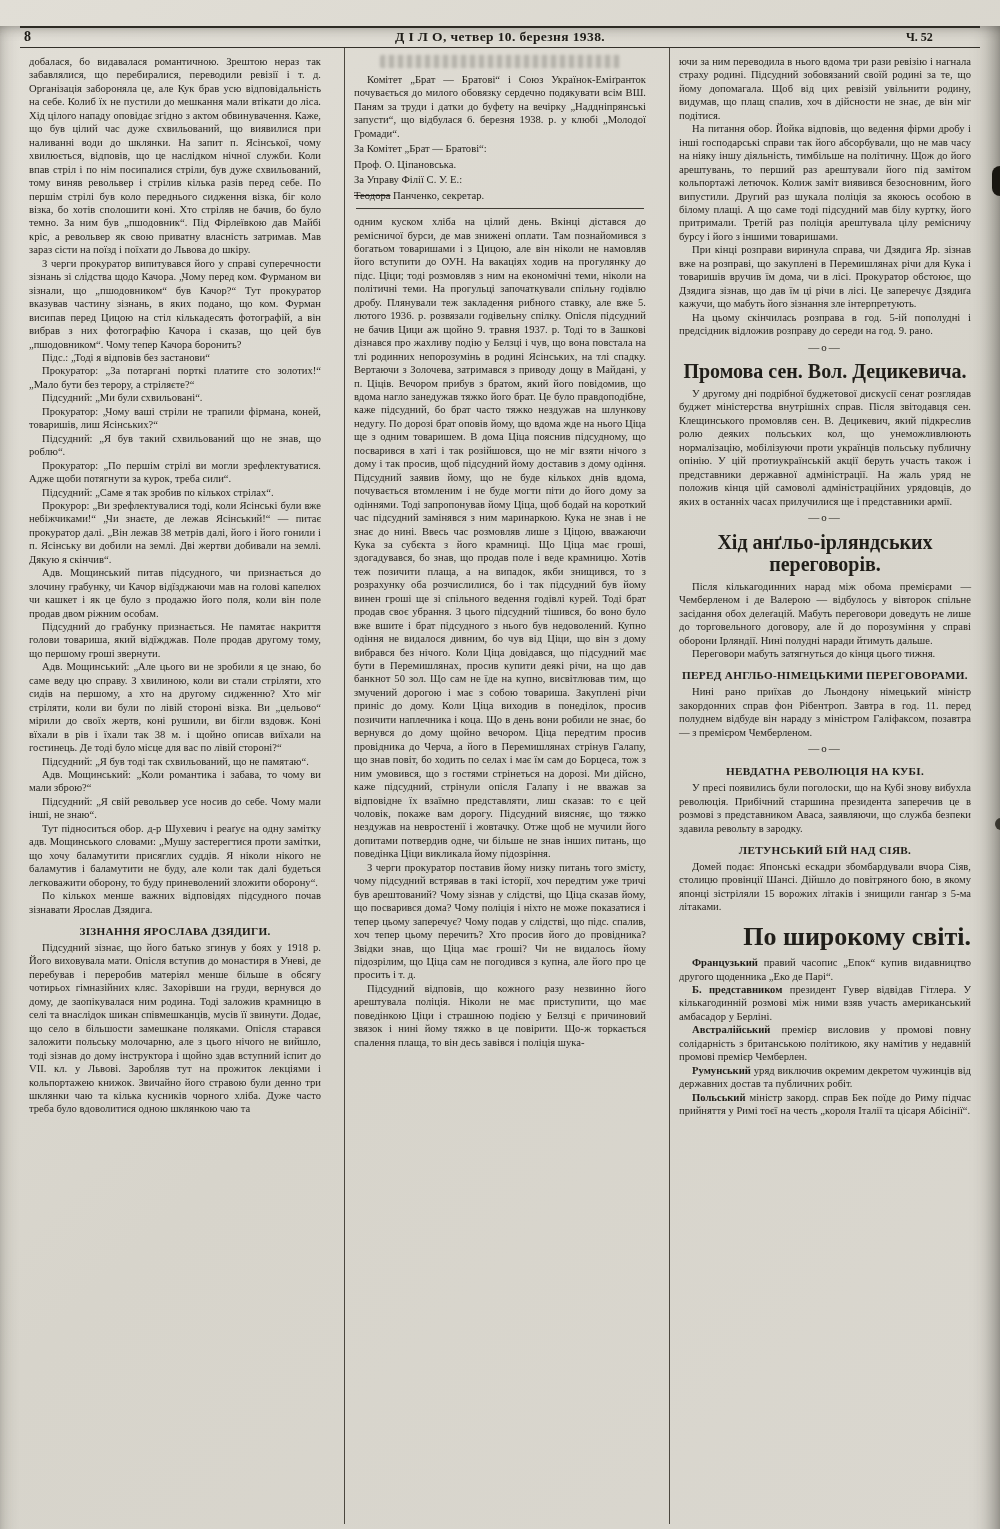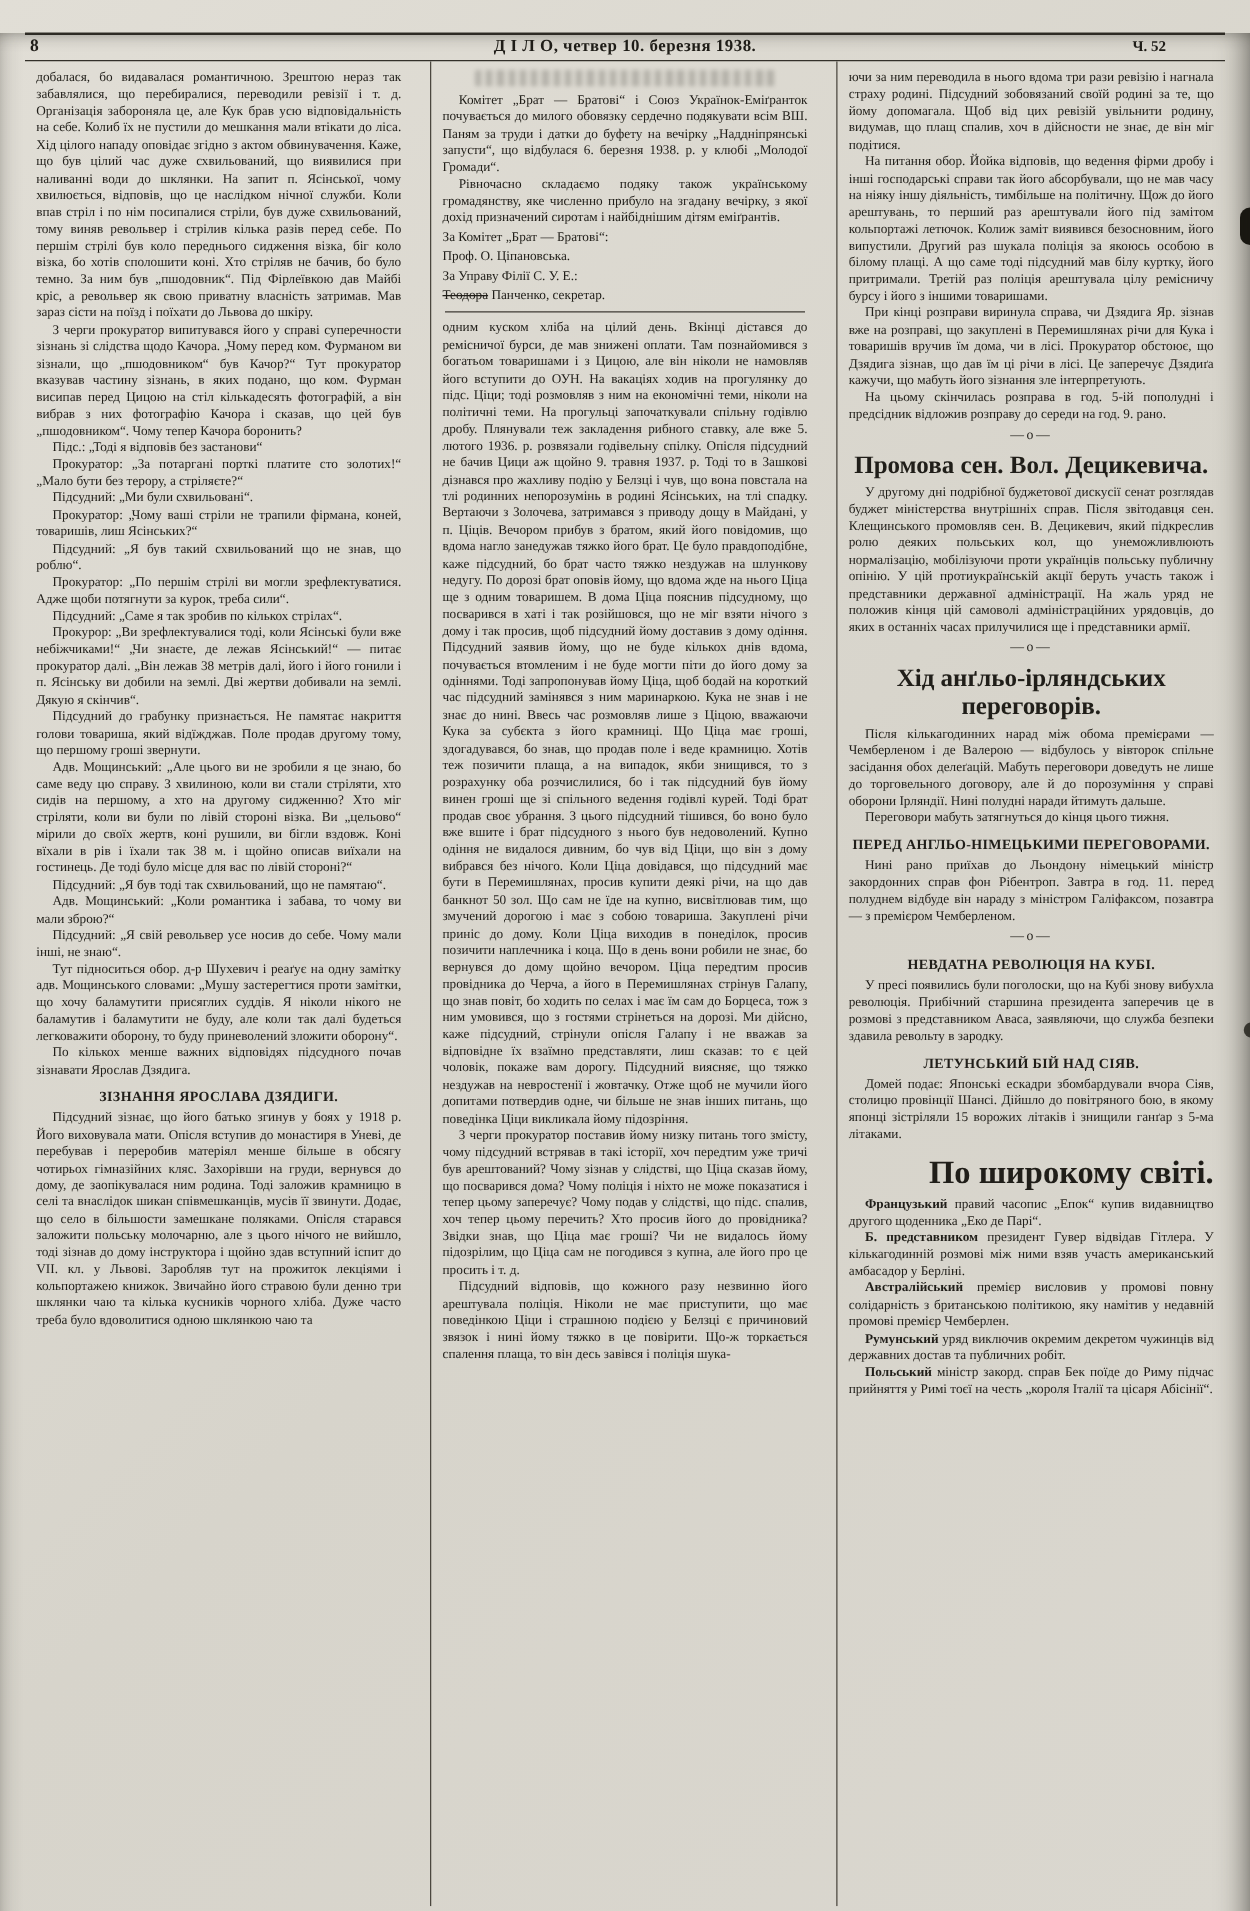--- a/index.html
+++ b/index.html
@@ -59,34 +59,34 @@
         <p class="bp noind">добалася, бо видавалася романтичною. Зрештою нераз так забавлялися, що перебиралися, переводили ревізії і т. д. Організація забороняла це, але Кук брав усю відповідальність на себе. Колиб їх не пустили до мешкання мали втікати до ліса. Хід цілого нападу оповідає згідно з актом обвинувачення. Каже, що був цілий час дуже схвильований, що виявилися при наливанні води до шклянки. На запит п. Ясінської, чому хвилюється, відповів, що це наслідком нічної служби. Коли впав стріл і по нім посипалися стріли, був дуже схвильований, тому виняв револьвер і стрілив кілька разів перед себе. По першім стрілі був коло переднього сидження візка, біг коло візка, бо хотів сполошити коні. Хто стріляв не бачив, бо було темно. За ним був „пшодовник“. Під Фірлеївкою дав Майбі кріс, а револьвер як свою приватну власність затримав. Мав зараз сісти на поїзд і поїхати до Львова до шкіру.</p>
         <p class="bp">З черги прокуратор випитувався його у справі суперечности зізнань зі слідства щодо Качора. „Чому перед ком. Фурманом ви зізнали, що „пшодовником“ був Качор?“ Тут прокуратор вказував частину зізнань, в яких подано, що ком. Фурман висипав перед Цицою на стіл кількадесять фотографій, а він вибрав з них фотографію Качора і сказав, що цей був „пшодовником“. Чому тепер Качора боронить?</p>
         <p class="bp">Підс.: „Тоді я відповів без застанови“</p>
         <p class="bp">Прокуратор: „За потаргані порткі платите сто золотих!“ „Мало бути без терору, а стріляєте?“</p>
         <p class="bp">Підсудний: „Ми були схвильовані“.</p>
         <p class="bp">Прокуратор: „Чому ваші стріли не трапили фірмана, коней, товаришів, лиш Ясінських?“</p>
         <p class="bp">Підсудний: „Я був такий схвильований що не знав, що роблю“.</p>
         <p class="bp">Прокуратор: „По першім стрілі ви могли зрефлектуватися. Адже щоби потягнути за курок, треба сили“.</p>
         <p class="bp">Підсудний: „Саме я так зробив по кількох стрілах“.</p>
         <p class="bp">Прокурор: „Ви зрефлектувалися тоді, коли Ясінські були вже небіжчиками!“ „Чи знаєте, де лежав Ясінський!“ — питає прокуратор далі. „Він лежав 38 метрів далі, його і його гонили і п. Ясінську ви добили на землі. Дві жертви добивали на землі. Дякую я скінчив“.</p>
+        <p class="bp">Адв. Мощинський питав підсудного, чи признається до злочину грабунку, чи Качор відїзджаючи мав на голові капелюх чи кашкет і як це було з продажю його поля, коли він поле продав двом ріжним особам.</p>
         <p class="bp">Підсудний до грабунку признається. Не памятає накриття голови товариша, який відїжджав. Поле продав другому тому, що першому гроші звернути.</p>
         <p class="bp">Адв. Мощинський: „Але цього ви не зробили я це знаю, бо саме веду цю справу. З хвилиною, коли ви стали стріляти, хто сидів на першому, а хто на другому сидженню? Хто міг стріляти, коли ви були по лівій стороні візка. Ви „цельово“ мірили до своїх жертв, коні рушили, ви бігли вздовж. Коні вїхали в рів і їхали так 38 м. і щойно описав виїхали на гостинець. Де тоді було місце для вас по лівій стороні?“</p>
         <p class="bp">Підсудний: „Я був тоді так схвильований, що не памятаю“.</p>
         <p class="bp">Адв. Мощинський: „Коли романтика і забава, то чому ви мали зброю?“</p>
         <p class="bp">Підсудний: „Я свій револьвер усе носив до себе. Чому мали інші, не знаю“.</p>
         <p class="bp">Тут підноситься обор. д-р Шухевич і реаґує на одну замітку адв. Мощинського словами: „Мушу застерегтися проти замітки, що хочу баламутити присяглих суддів. Я ніколи нікого не баламутив і баламутити не буду, але коли так далі будеться легковажити оборону, то буду приневолений зложити оборону“.</p>
         <p class="bp">По кількох менше важних відповідях підсудного почав зізнавати Ярослав Дзядига.</p>
         <h3 class="hl-sm">ЗІЗНАННЯ ЯРОСЛАВА ДЗЯДИГИ.</h3>
         <p class="bp">Підсудний зізнає, що його батько згинув у боях у 1918 р. Його виховувала мати. Опісля вступив до монастиря в Уневі, де перебував і переробив матеріял менше більше в обсягу чотирьох гімназійних кляс. Захорівши на груди, вернувся до дому, де заопікувалася ним родина. Тоді заложив крамницю в селі та внаслідок шикан співмешканців, мусів її звинути. Додає, що село в більшости замешкане поляками. Опісля старався заложити польську молочарню, але з цього нічого не вийшло, тоді зізнав до дому інструктора і щойно здав вступний іспит до VII. кл. у Львові. Заробляв тут на прожиток лекціями і кольпортажею книжок. Звичайно його стравою були денно три шклянки чаю та кілька кусників чорного хліба. Дуже часто треба було вдоволитися одною шклянкою чаю та</p>
       </div>
     <div class="col">
         <div class="ghost"></div>
         <p class="bp">Комітет „Брат — Братові“ і Союз Українок-Еміґранток почувається до милого обовязку сердечно подякувати всім ВШ. Паням за труди і датки до буфету на вечірку „Наддніпрянські запусти“, що відбулася 6. березня 1938. р. у клюбі „Молодої Громади“.</p>
-        <p class="bp">Рівночасно складаємо подяку також українському громадянству, яке численно прибуло на згадану вечірку, з якої дохід призначений сиротам і найбіднішим дітям еміґрантів.</p>
         <p class="sig">За Комітет „Брат — Братові“:</p>
         <p class="sig">Проф. О. Ціпановська.</p>
         <p class="sig">За Управу Філії С. У. Е.:</p>
         <p class="sig"><s>Теодора</s> Панченко, секретар.</p>
         <div class="rule"></div>
         <p class="bp noind">одним куском хліба на цілий день. Вкінці дістався до ремісничої бурси, де мав знижені оплати. Там познайомився з богатьом товаришами і з Цицою, але він ніколи не намовляв його вступити до ОУН. На вакаціях ходив на прогулянку до підс. Ціци; тоді розмовляв з ним на економічні теми, ніколи на політичні теми. На прогульці започаткували спільну годівлю дробу. Плянували теж закладення рибного ставку, але вже 5. лютого 1936. р. розвязали годівельну спілку. Опісля підсудний не бачив Цици аж щойно 9. травня 1937. р. Тоді то в Зашкові дізнався про жахливу подію у Белзці і чув, що вона повстала на тлі родинних непорозумінь в родині Ясінських, на тлі спадку. Вертаючи з Золочева, затримався з приводу дощу в Майдані, у п. Ціців. Вечором прибув з братом, який його повідомив, що вдома нагло занедужав тяжко його брат. Це було правдоподібне, каже підсудний, бо брат часто тяжко нездужав на шлункову недугу. По дорозі брат оповів йому, що вдома жде на нього Ціца ще з одним товаришем. В дома Ціца пояснив підсудному, що посварився в хаті і так розійшовся, що не міг взяти нічого з дому і так просив, щоб підсудний йому доставив з дому одіння. Підсудний заявив йому, що не буде кількох днів вдома, почувається втомленим і не буде могти піти до його дому за одіннями. Тоді запропонував йому Ціца, щоб бодай на короткий час підсудний замінявся з ним маринаркою. Кука не знав і не знає до нині. Ввесь час розмовляв лише з Ціцою, вважаючи Кука за субєкта з його крамниці. Що Ціца має гроші, здогадувався, бо знав, що продав поле і веде крамницю. Хотів теж позичити плаща, а на випадок, якби знищився, то з розрахунку оба розчислилися, бо і так підсудний був йому винен гроші ще зі спільного ведення годівлі курей. Тоді брат продав своє убрання. З цього підсудний тішився, бо воно було вже вшите і брат підсудного з нього був недоволений. Купно одіння не видалося дивним, бо чув від Ціци, що він з дому вибрався без нічого. Коли Ціца довідався, що підсудний має бути в Перемишлянах, просив купити деякі річи, на що дав банкнот 50 зол. Що сам не їде на купно, висвітлював тим, що змучений дорогою і має з собою товариша. Закуплені річи приніс до дому. Коли Ціца виходив в понеділок, просив позичити наплечника і коца. Що в день вони робили не знає, бо вернувся до дому щойно вечором. Ціца передтим просив провідника до Черча, а його в Перемишлянах стрінув Галапу, що знав повіт, бо ходить по селах і має їм сам до Борцеса, тож з ним умовився, що з гостями стрінеться на дорозі. Ми дійсно, каже підсудний, стрінули опісля Галапу і не вважав за відповідне їх взаїмно представляти, лиш сказав: то є цей чоловік, покаже вам дорогу. Підсудний виясняє, що тяжко нездужав на невростенії і жовтачку. Отже щоб не мучили його допитами потвердив одне, чи більше не знав інших питань, що поведінка Ціци викликала йому підозріння.</p>
         <p class="bp">З черги прокуратор поставив йому низку питань того змісту, чому підсудний встрявав в такі історії, хоч передтим уже тричі був арештований? Чому зізнав у слідстві, що Ціца сказав йому, що посварився дома? Чому поліція і ніхто не може показатися і тепер цьому заперечує? Чому подав у слідстві, що підс. спалив, хоч тепер цьому перечить? Хто просив його до провідника? Звідки знав, що Ціца має гроші? Чи не видалось йому підозрілим, що Ціца сам не погодився з купна, але його про це просить і т. д.</p>
         <p class="bp">Підсудний відповів, що кожного разу незвинно його арештувала поліція. Ніколи не має приступити, що має поведінкою Ціци і страшною подією у Белзці є причиновий звязок і нині йому тяжко в це повірити. Що-ж торкається спалення плаща, то він десь завівся і поліція шука-</p>
       </div>
     <div class="col">

